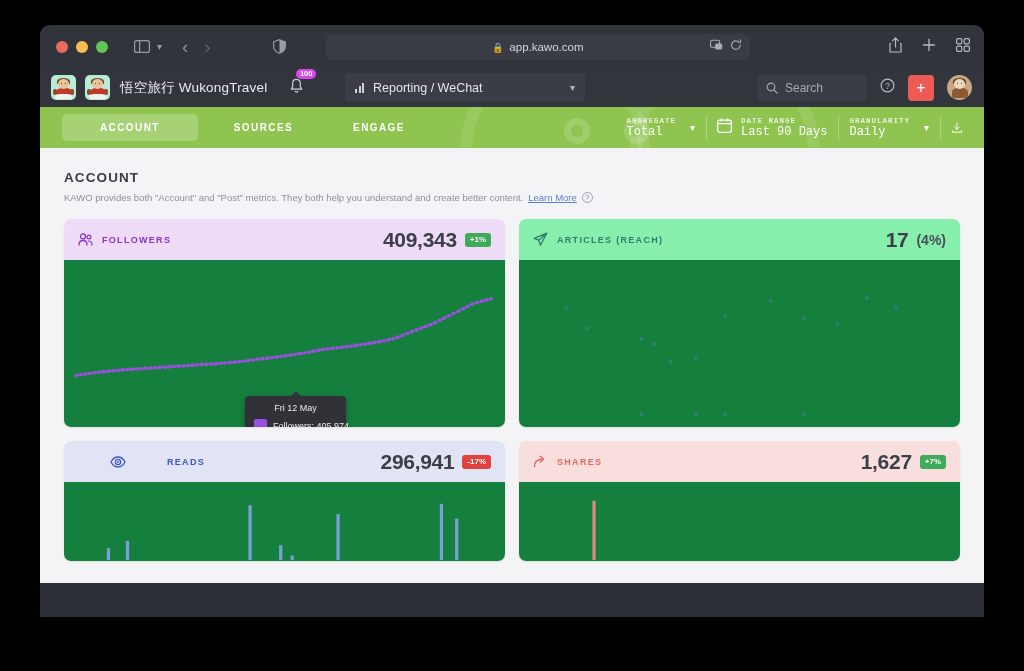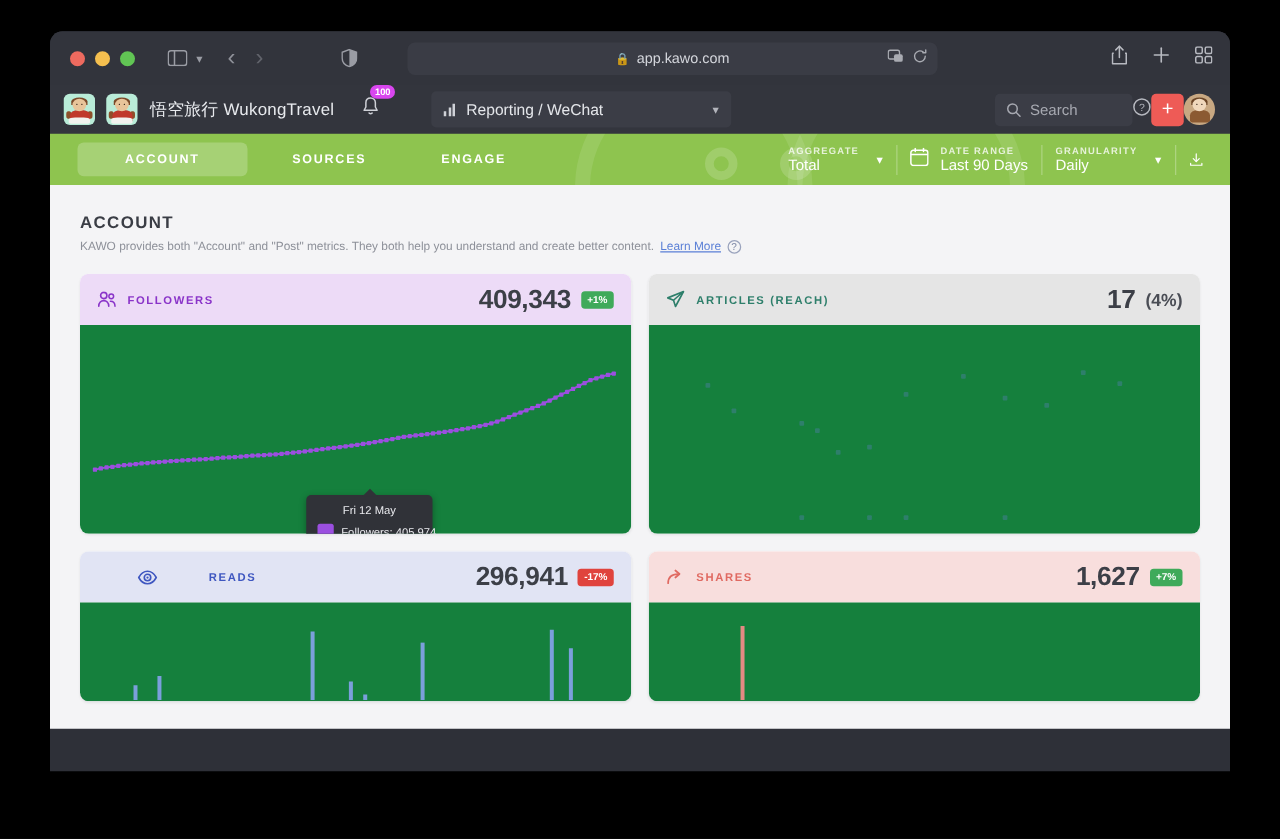--- a/index.html
+++ b/index.html
@@ -80,21 +80,21 @@
     background:#3b3d46; border-radius:4px;
     display:flex; align-items:center; padding:0 10px;
     color:#e4e6ea; font-size:12.5px;
   }
   .report-select .chev { margin-left:auto; color:#b2b4bb; font-size:10px; }
   .rep-icon { margin-right:9px; display:flex; align-items:flex-end; gap:1.5px; height:11px; }
   .rep-icon i { display:block; width:2px; background:#cfd1d7; }
 
   .appbar-right {
     position:absolute; right:12px; top:0; height:39px;
-    display:flex; align-items:center; 
+    display:flex; align-items:center; gap:13px;
   }
   .search-box {
     width:110px; height:26px; background:#3b3d46; border-radius:4px;
     display:flex; align-items:center; padding:0 9px; gap:7px;
     color:#a7a9b1; font-size:12px;
   }
   .help-ic { color:#b7b9c0; }
   .plus-btn {
     width:26px; height:26px; background:#ee5b56; border-radius:4px;
     display:flex; align-items:center; justify-content:center;
@@ -135,21 +135,21 @@
     display:flex; align-items:center;
   }
   .ctl {
     display:flex; align-items:center; height:30px;
     padding:0 11px; position:relative;
   }
   .ctl + .ctl::before {
     content:""; position:absolute; left:0; top:3px;
     width:1px; height:24px; background:rgba(255,255,255,.28);
   }
-  .ctl .lbls { display:flex; flex-direction:column; justify-content:center; }
+  .ctl .lbls { display:flex; flex-direction:column; justify-content:center;font-family:Liberation Mono, monospace; }
   .ctl .lbl-top {
     font-size:7.5px; font-weight:bold; letter-spacing:1px;
     color:rgba(255,255,255,.78); line-height:1.35;
   }
   .ctl .lbl-val { font-size:12px; color:#fff; line-height:1.15; }
   .ctl .chev { margin-left:14px; color:#fff; font-size:10px; }
   .cal-ic { margin-right:9px; color:#fff; }
   .dl-btn { display:flex; align-items:center; justify-content:center; width:34px; color:#fff; }
 
   
@@ -194,21 +194,21 @@
     font-size:8px; font-weight:bold; color:#fff;
     padding:2.5px 5px; border-radius:3px;
   }
   .card-pct { font-size:14px; font-weight:bold; color:#4a4d55; }
   .card-body { height:167px; background:#15803d; position:relative; }
   .card.short .card-body { height:79px; }
 
   
   .c-followers .card-head { background:#eddbf7; }
   .c-followers .card-label, .c-followers .card-ic { color:#8a34c9; }
-  .c-articles .card-head { background:#e5e5e5; }
+  .c-articles .card-head { background:#86efac; }
   .c-articles .card-label, .c-articles .card-ic { color:#2e7f6b; }
   .c-reads .card-head { background:#e1e4f4; }
   .c-reads .card-label, .c-reads .card-ic { color:#3f57c0;padding-left:32px; }
   .c-shares .card-head { background:#f8dedd; }
   .c-shares .card-label, .c-shares .card-ic { color:#e06a62; }
 
   .chart-svg { display:block; width:100%; height:100%; }
 
   
   .tooltip {

